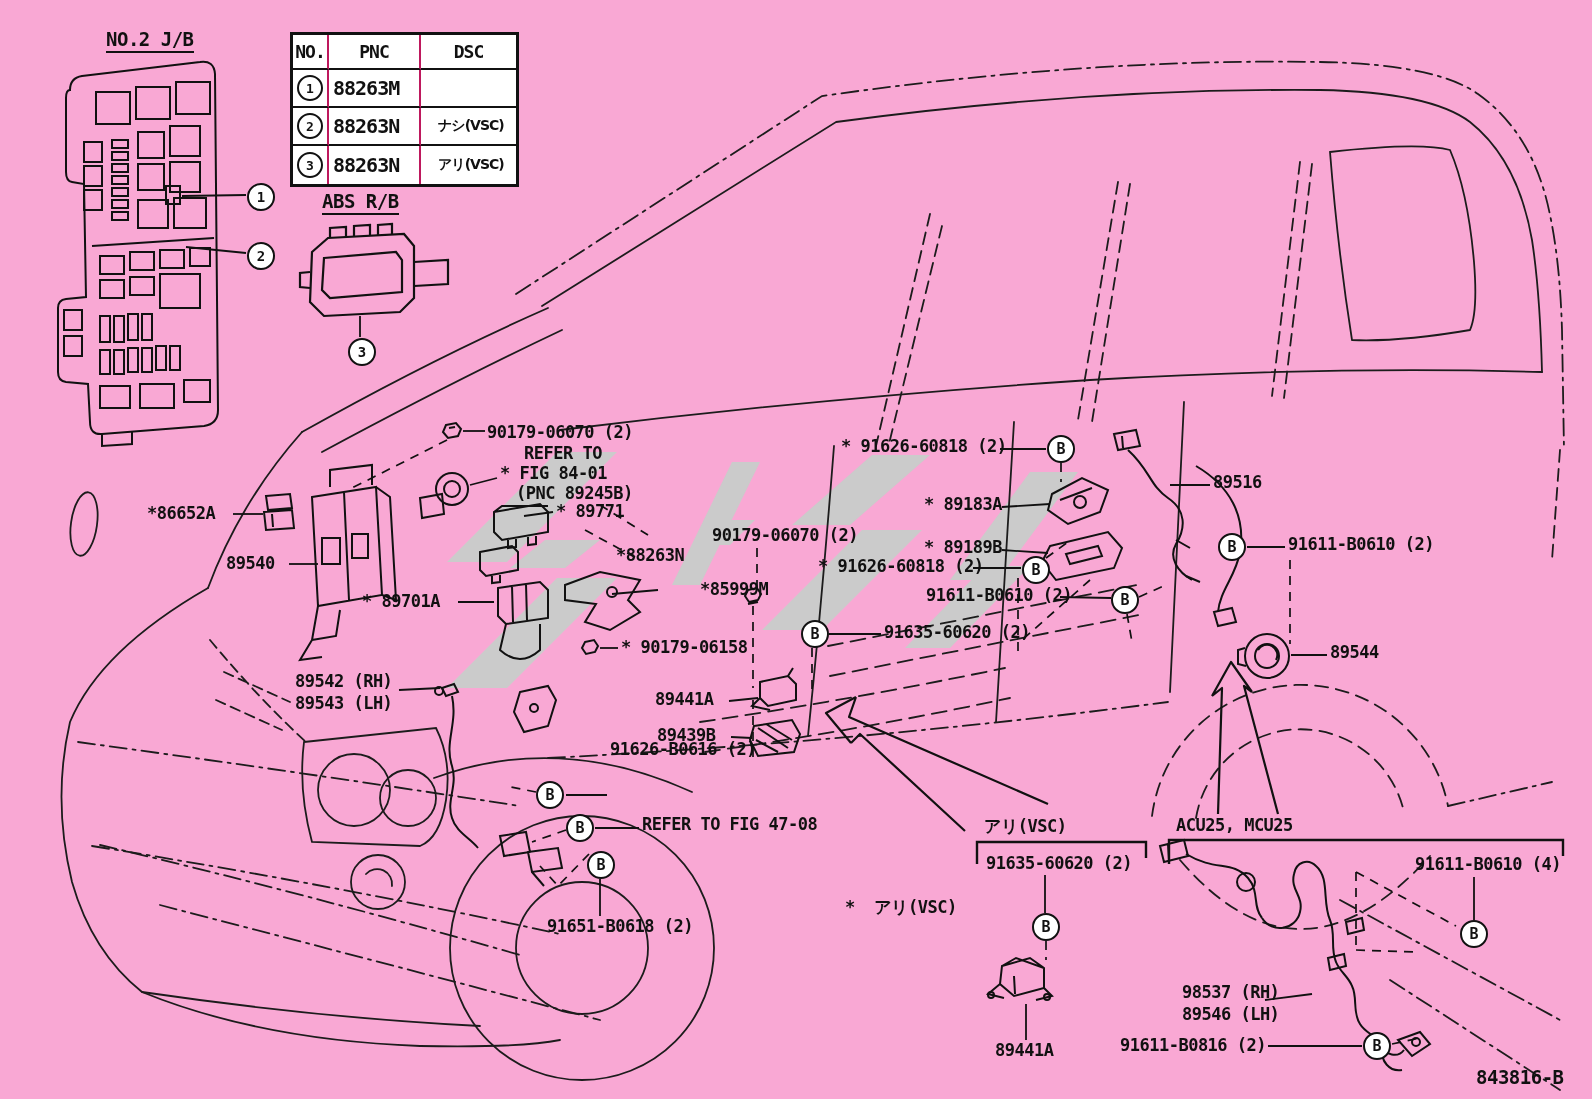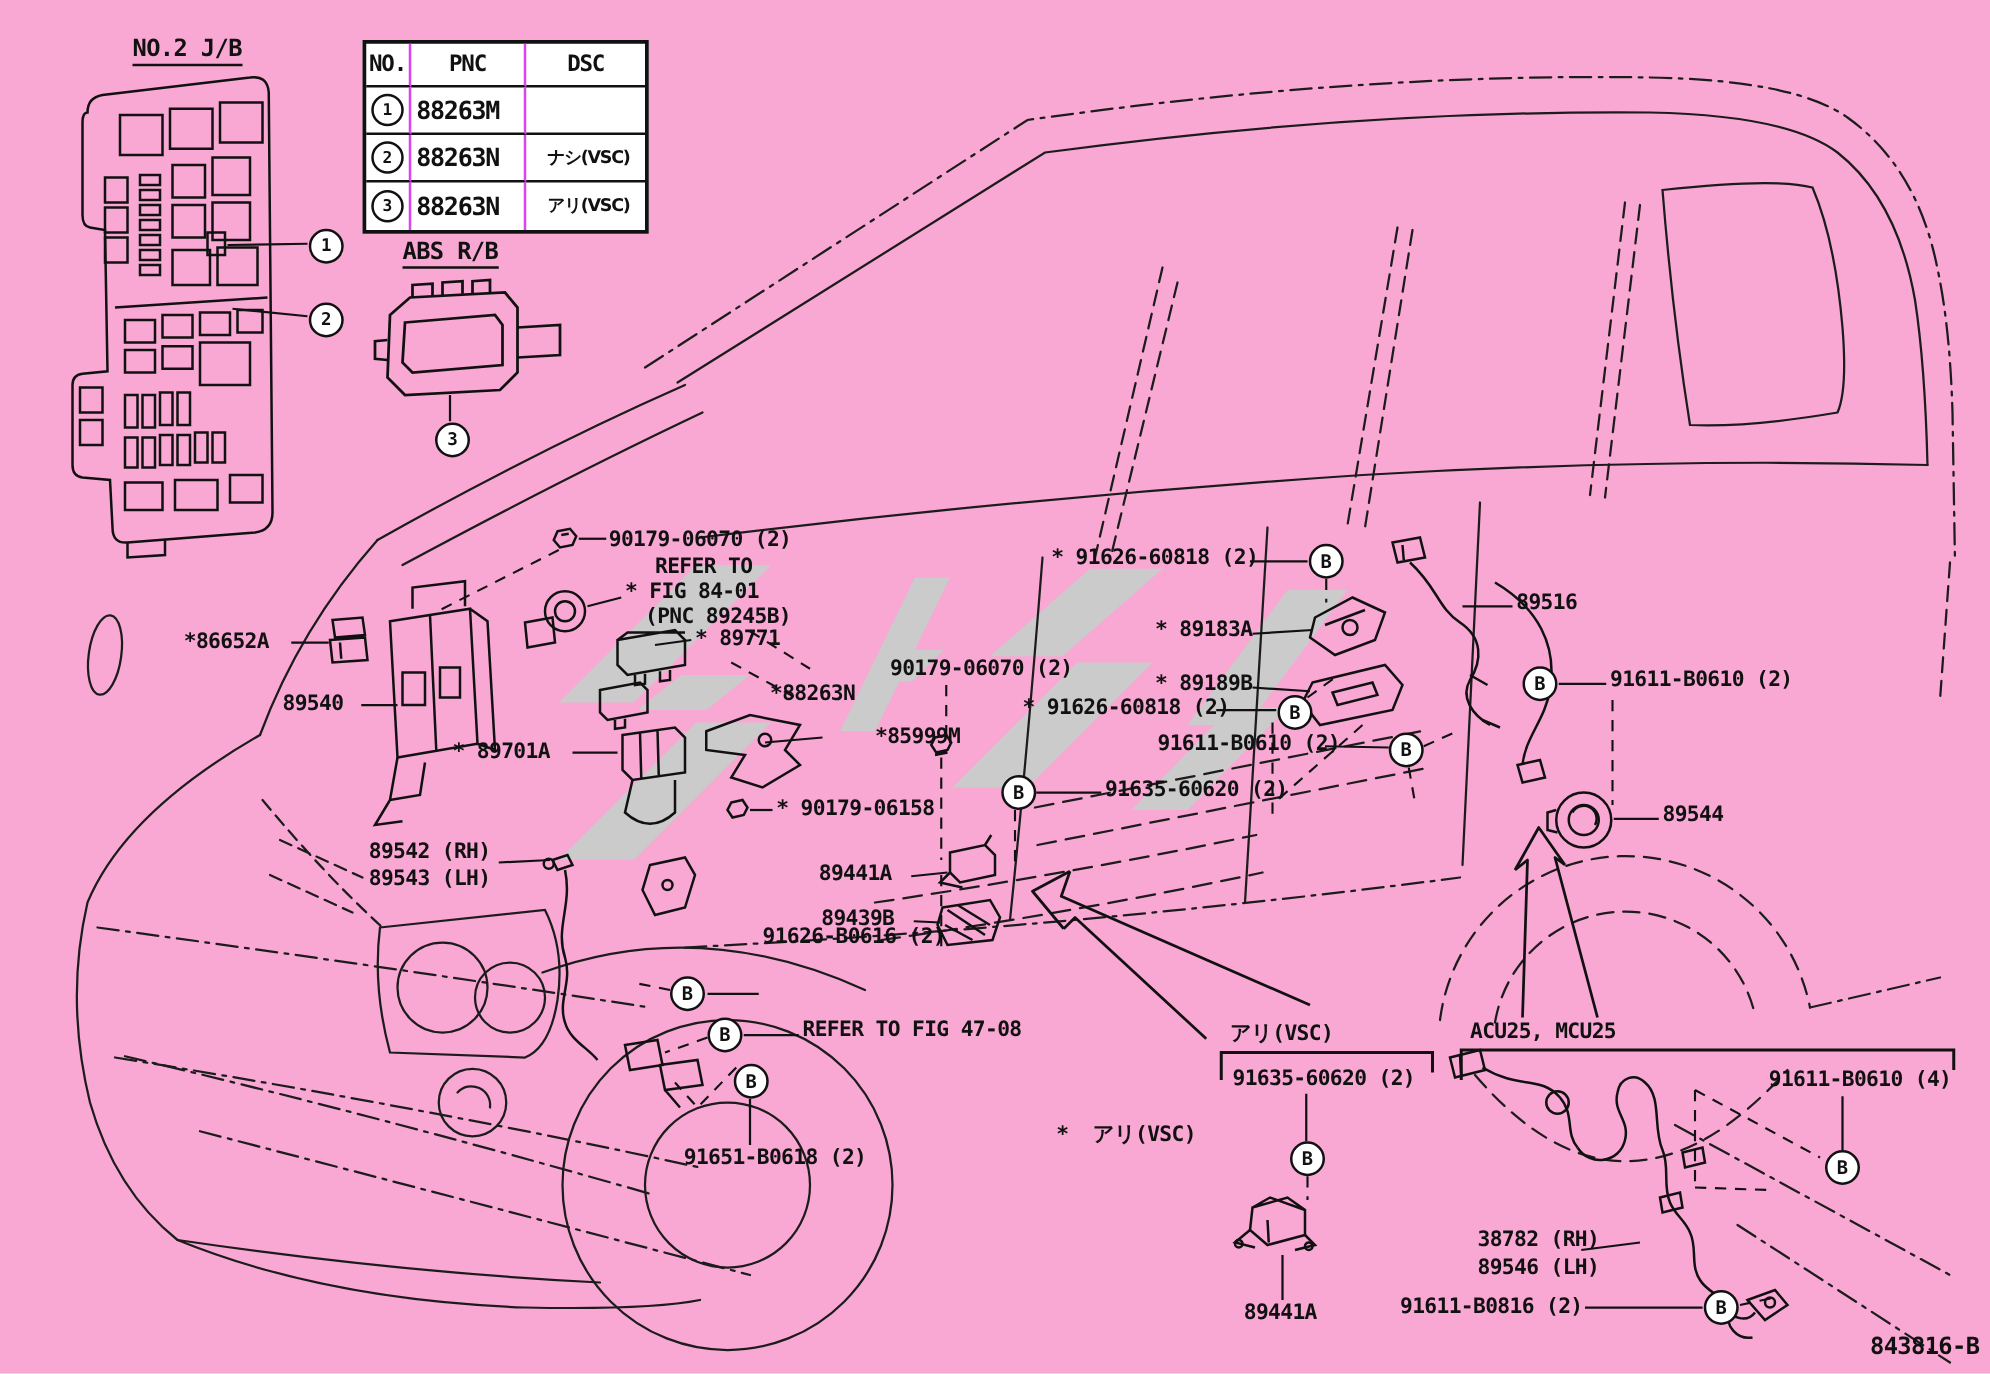--- a/index.html
+++ b/index.html
@@ -1,30 +1,30 @@
 <!DOCTYPE html>
 <html><head>
 <meta charset="utf-8">
 <style>
   html,body{margin:0;padding:0;background:#fff;}
   #stage{position:relative;width:1592px;height:1099px;background:#f9a8d4;overflow:hidden;
          font-family:"DejaVu Sans Mono","Liberation Mono",monospace;color:#111;}
   #lineart{position:absolute;left:0;top:0;}
   .lbl{position:absolute;font-size:17px;font-weight:bold;letter-spacing:-0.5px;white-space:pre;line-height:1.05;}
-  .lbl-lg{position:absolute;font-size:19px;font-weight:bold;letter-spacing:-0.5px;white-space:pre;margin-left:20px;}
+  .lbl-lg{position:absolute;font-size:19px;font-weight:bold;letter-spacing:-0.5px;white-space:pre;}
   .title{position:absolute;font-size:19px;font-weight:bold;letter-spacing:-0.5px;
          border-bottom:2.5px solid #111;padding-bottom:1px;white-space:pre;}
   .sect{position:absolute;font-size:17px;font-weight:bold;letter-spacing:-0.5px;white-space:pre;}
   .bmark{position:absolute;width:24px;height:24px;border:2.5px solid #111;border-radius:50%;
          display:flex;align-items:center;justify-content:center;font-size:15px;font-weight:bold;background:#fff;}
   .callout{position:absolute;width:24px;height:24px;border:2.5px solid #111;border-radius:50%;
          display:flex;align-items:center;justify-content:center;font-size:14px;font-weight:bold;background:#fff;}
   .tbl{position:absolute;left:290px;top:32px;border:3px solid #111;background:#fff;
        display:grid;grid-template-columns:36px 92px 95px;grid-template-rows:35px 38px 38px 38px;}
-  .tbl .cell{border-right:2px solid #d946ef;border-bottom:2px solid #111;display:flex;
+  .tbl .cell{border-right:2px solid #be185d;border-bottom:2px solid #111;display:flex;
        align-items:center;justify-content:center;font-weight:bold;}
   .tbl .cell:nth-child(3n){border-right:none;}
   .tbl .cell.last{border-bottom:none;}
   .tbl .hdr{font-size:18px;letter-spacing:-1px;}
   .tbl .pnc{font-size:20px;letter-spacing:-1px;justify-content:flex-start;padding-left:4px;}
   .tbl .dsc{font-size:14px;letter-spacing:-1px;justify-content:flex-start;padding-left:17px;
        font-family:"DejaVu Sans",sans-serif;}
   .numc{width:22px;height:22px;border:2px solid #111;border-radius:50%;display:flex;
        align-items:center;justify-content:center;font-size:13px;font-weight:bold;}
 </style>
@@ -324,21 +324,21 @@
   <div class="lbl" style="left:1288px;top:536px;">91611-B0610 (2)</div>
   <div class="lbl" style="left:1330px;top:644px;">89544</div>
   <div class="lbl" style="left:610px;top:741px;">91626-B0616 (2)</div>
   <div class="lbl" style="left:642px;top:816px;">REFER TO FIG 47-08</div>
   <div class="lbl" style="left:547px;top:918px;">91651-B0618 (2)</div>
   <div class="lbl" style="left:295px;top:673px;">89542 (RH)</div>
   <div class="lbl" style="left:295px;top:695px;">89543 (LH)</div>
   <div class="lbl" style="left:986px;top:855px;">91635-60620 (2)</div>
   <div class="lbl" style="left:995px;top:1042px;">89441A</div>
   <div class="lbl" style="left:1415px;top:856px;">91611-B0610 (4)</div>
-  <div class="lbl" style="left:1182px;top:984px;">38782 (RH)</div>
+  <div class="lbl" style="left:1182px;top:984px;">98537 (RH)</div>
   <div class="lbl" style="left:1182px;top:1006px;">89546 (LH)</div>
   <div class="lbl" style="left:1120px;top:1037px;">91611-B0816 (2)</div>
 
   <div class="sect" style="left:984px;top:815px;">アリ(VSC)</div>
   <div class="sect" style="left:1176px;top:815px;">ACU25, MCU25</div>
   <div class="sect" style="left:845px;top:896px;">*  アリ(VSC)</div>
   <div class="lbl-lg" style="left:1476px;top:1066px;">843816-B</div>
 
   <div class="bmark" style="left:1047px;top:435px;">B</div>
   <div class="bmark" style="left:1022px;top:556px;">B</div>

